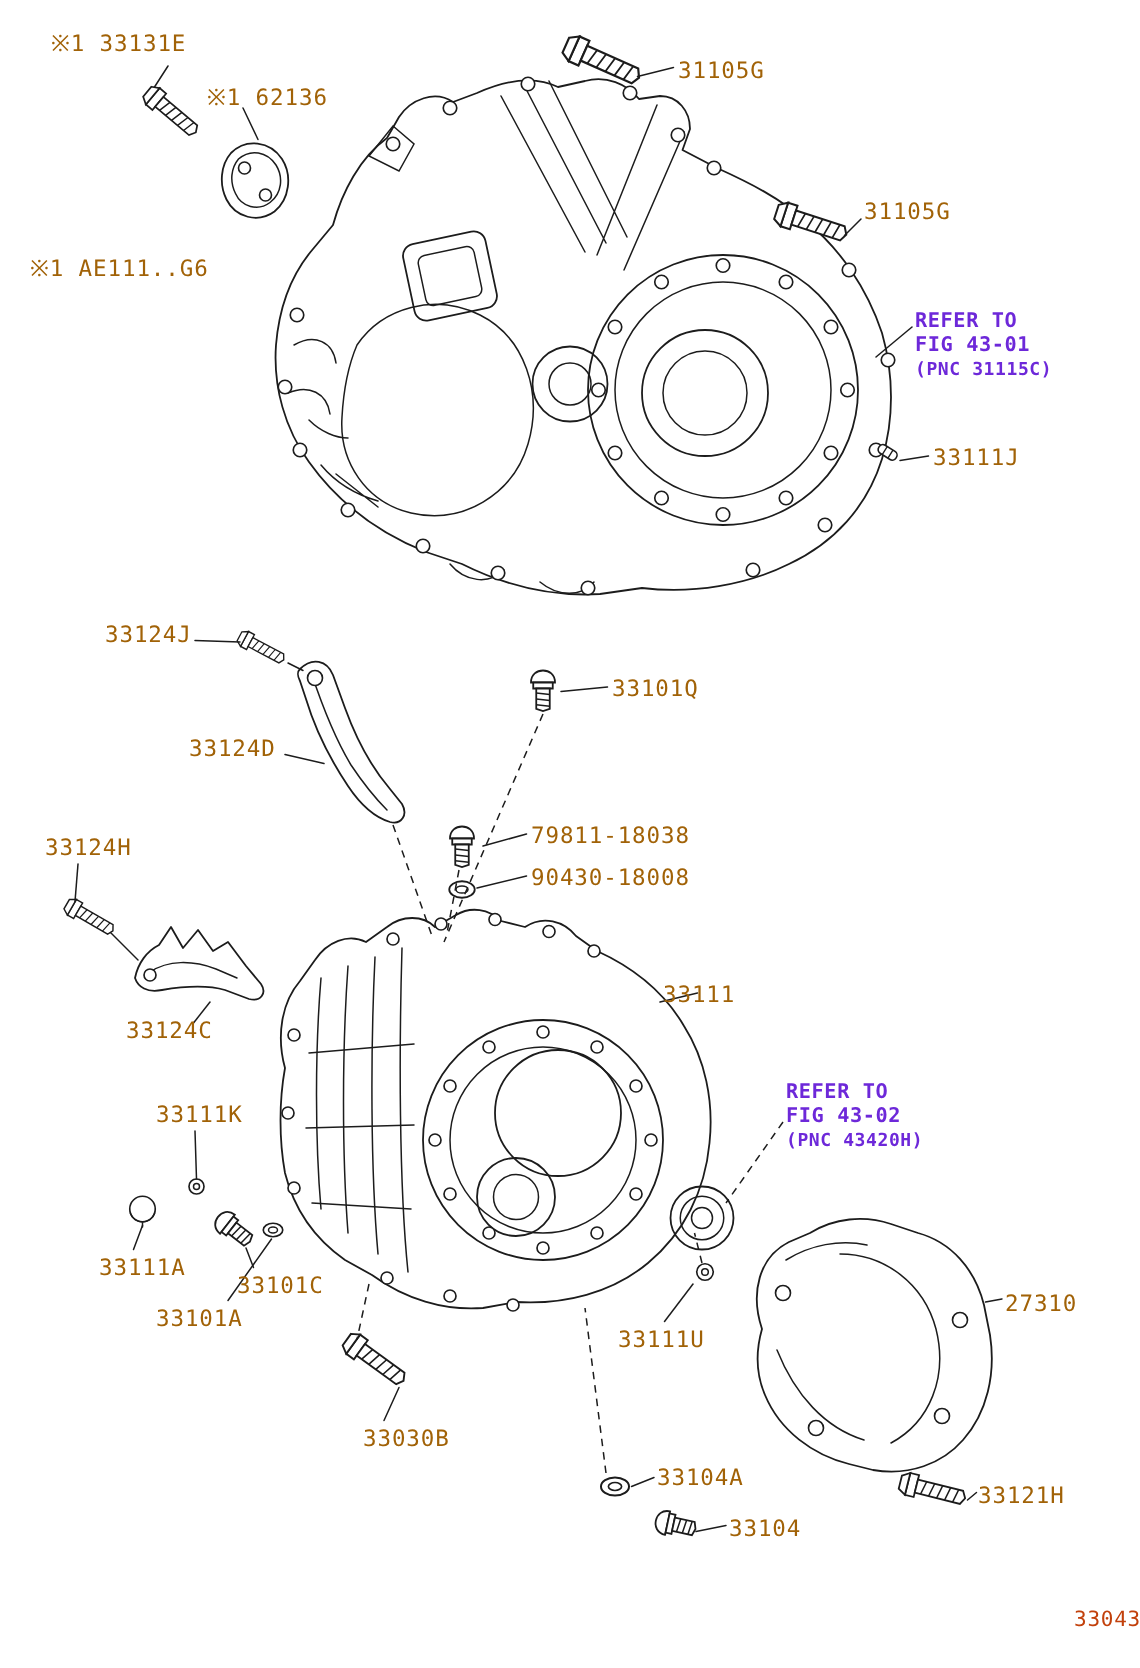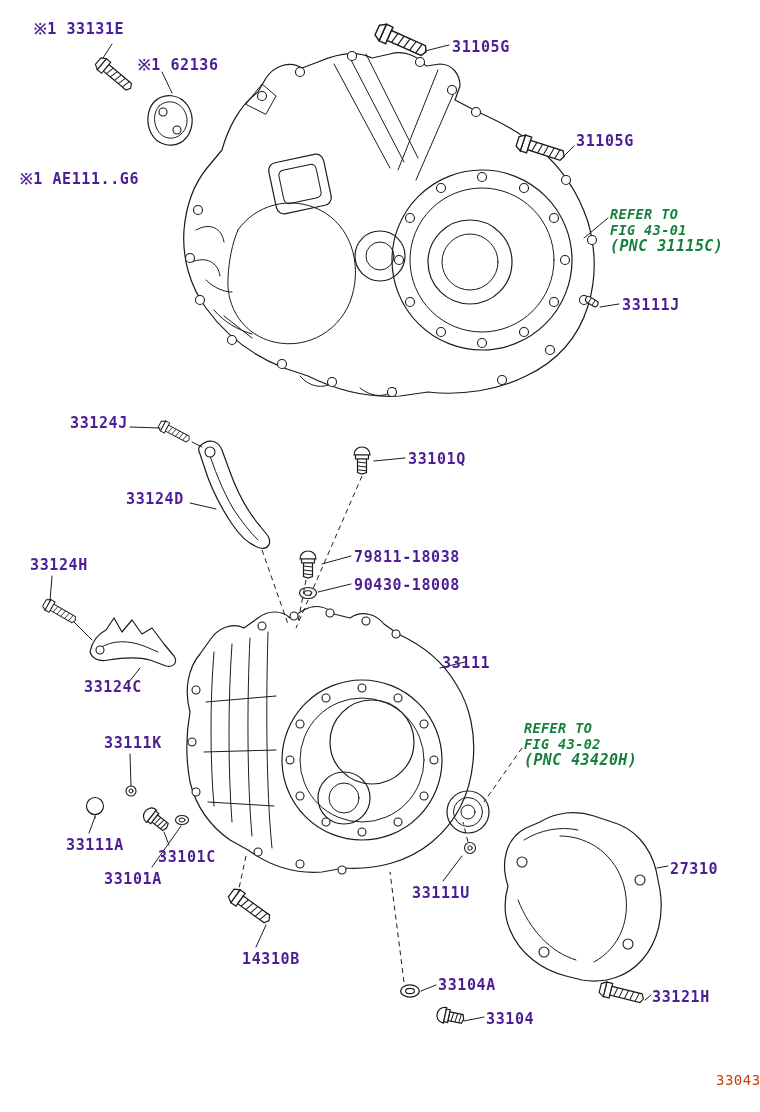--- a/index.html
+++ b/index.html
@@ -2,28 +2,28 @@
 <html><head>
 <meta charset="utf-8">
 <style>
   html,body { margin:0; padding:0; background:#ffffff; }
   .stage {
     position:relative; width:760px; height:1112px; background:#ffffff;
     font-family:"DejaVu Sans Mono","Liberation Mono",monospace; overflow:hidden;
   }
   .stage svg { position:absolute; left:0; top:0; }
   .lbl {
-    position:absolute; font-size:15px; font-weight:bold; color:#4c1d95;
+    position:absolute; font-size:15px; font-weight:normal; color:#a16207;
     white-space:nowrap; letter-spacing:0.6px;
   }
   .refer {
-    position:absolute; font-size:13.5px; font-weight:bold; color:#15803d;
-    line-height:16px; white-space:nowrap; letter-spacing:0.4px;font-style:italic;
+    position:absolute; font-size:13.5px; font-weight:bold; color:#6d28d9;
+    line-height:16px; white-space:nowrap; letter-spacing:0.4px;
   }
-  .refer .pnc { font-size:15px; }
+  .refer .pnc { font-size:12px; }
   .footer-code {
     position:absolute; font-size:14px; font-weight:normal; color:#c2410c;
     letter-spacing:0.5px;
     margin-left:40px;
   }
   .line { stroke:#1c1c1c; stroke-width:1.2; fill:none; stroke-linecap:round; stroke-linejoin:round; }
   .thin { stroke:#1c1c1c; stroke-width:1; fill:none; stroke-linecap:round; }
   .dash { stroke:#1c1c1c; stroke-width:1; fill:none; stroke-dasharray:5 4; }
   .hole { stroke:#1c1c1c; stroke-width:1.1; fill:#ffffff; }
 </style>
@@ -288,20 +288,20 @@
     <div>FIG 43-02</div>
     <div class="pnc">(PNC 43420H)</div>
   </div>
 
   <div class="lbl" style="left:104px;top:734px">33111K</div>
   <div class="lbl" style="left:66px;top:836px">33111A</div>
   <div class="lbl" style="left:158px;top:848px">33101C</div>
   <div class="lbl" style="left:104px;top:870px">33101A</div>
   <div class="lbl" style="left:412px;top:884px">33111U</div>
   <div class="lbl" style="left:670px;top:860px">27310</div>
-  <div class="lbl" style="left:242px;top:950px">14310B</div>
+  <div class="lbl" style="left:242px;top:950px">33030B</div>
   <div class="lbl" style="left:438px;top:976px">33104A</div>
   <div class="lbl" style="left:652px;top:988px">33121H</div>
   <div class="lbl" style="left:486px;top:1010px">33104</div>
 
   <div class="footer-code" style="left:676px;top:1072px">330435B</div>
 
 </div>
 
 </body></html>

